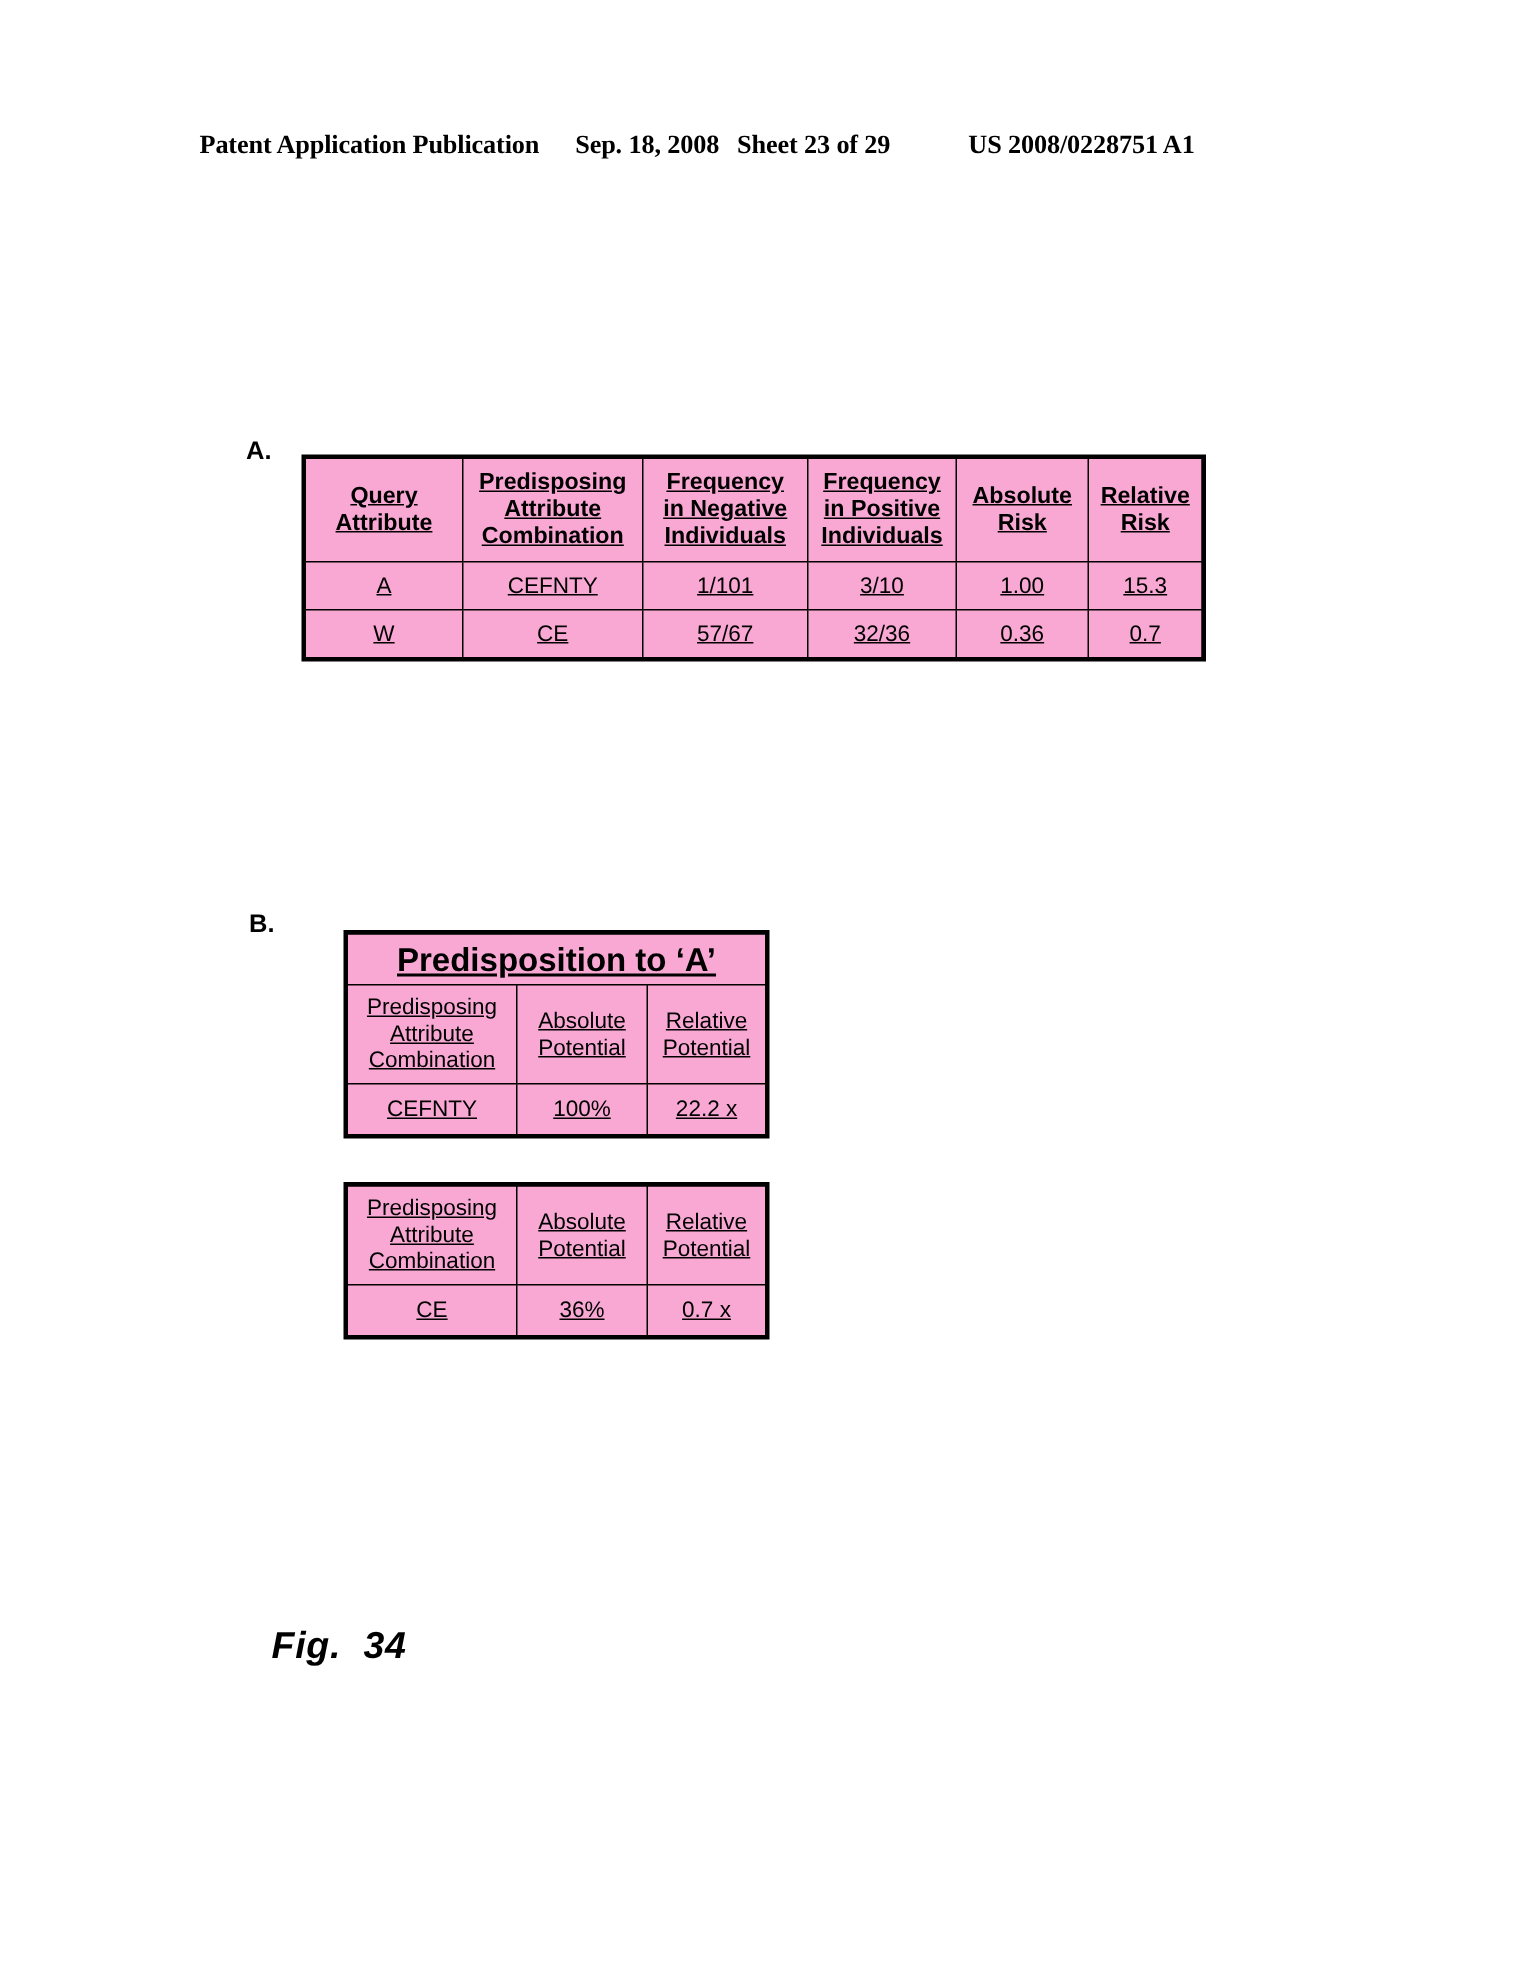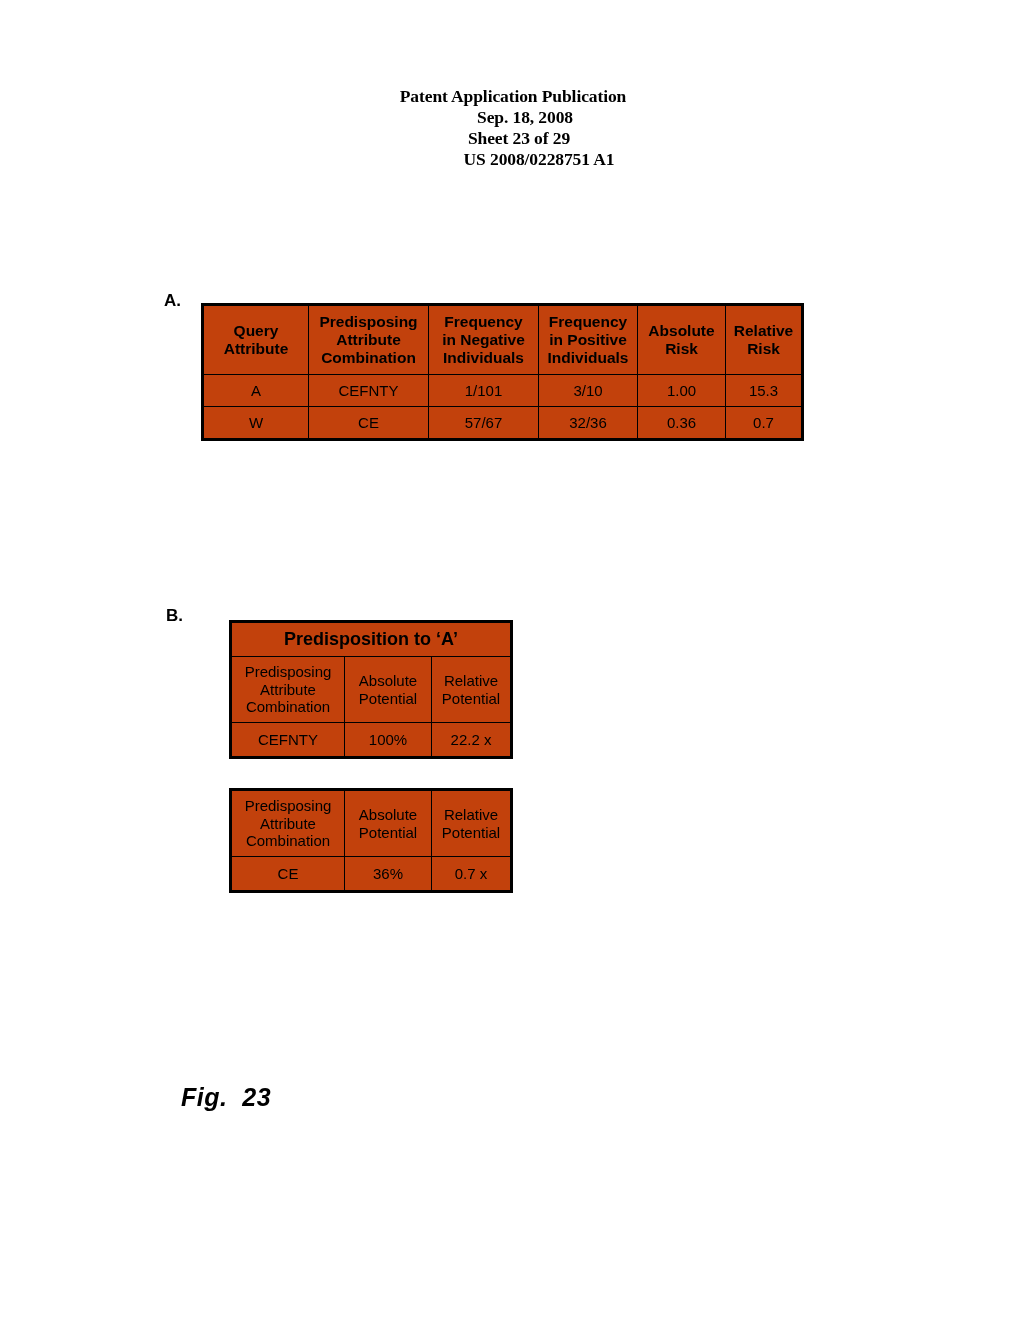--- a/index.html
+++ b/index.html
@@ -24,47 +24,47 @@
     left: 133px;
     top: 86px;
     width: 760px;
     height: 26px;
     font-family: "Liberation Serif", serif;
     font-weight: bold;
     font-size: 17.5px;
     letter-spacing: -0.1px;
     white-space: nowrap;
     display: flex;
-    align-items: center;
-    flex-direction: column;
+    align-items: flex-start;
   }
   .page-header .hdr-pub     { }
   .page-header .hdr-date    { margin-left: 24px; }
   .page-header .hdr-sheet   { margin-left: 12px; }
   .page-header .hdr-docnum  { margin-left: 52px; }
 
   
   .panel-label {
     position: absolute;
     font-family: "Liberation Sans", sans-serif;
     font-weight: bold;
     font-size: 17px;
   }
   #panel-label-a { left: 164px; top: 291px; }
   #panel-label-b { left: 166px; top: 606px; }
 
   
   .ptable {
     position: absolute;
     border-collapse: collapse;
-    background: #c2410c;
+    background: #f9a8d4;
     table-layout: fixed;
     font-family: "Liberation Sans", sans-serif;
     font-size: 15px;
     color: #000000;
+    text-decoration: underline;
   }
   .ptable td, .ptable th {
     border: 1.6px solid #000000;
     text-align: center;
     vertical-align: middle;
     padding: 0;
     line-height: 1.16;
     font-weight: normal;
   }
   
@@ -94,21 +94,21 @@
   .btable {
     width: 279px;
   }
   .btable col.c-comb { width: 113px; }
   .btable col.c-abs  { width: 87px; }
   .btable col.c-rel  { width: 79px; }
 
   .btable tr.title-row td {
     height: 33px;
     font-weight: bold;
-    font-size: 18px;
+    font-size: 22px;
     margin-top: 28px;
   }
   .btable tr.head-row td {
     height: 65px;
     font-size: 15px;
   }
   .btable tr.data-row td {
     height: 33px;
     font-size: 15px;
   }
@@ -233,13 +233,13 @@
 Potential</td>
     </tr>
     <tr class="data-row">
       <td>CE</td>
       <td>36%</td>
       <td>0.7 x</td>
     </tr>
   </tbody>
 </table>
 
-<div id="figure-caption">Fig.  23</div>
+<div id="figure-caption">Fig.  34</div>
 
 </body></html>

